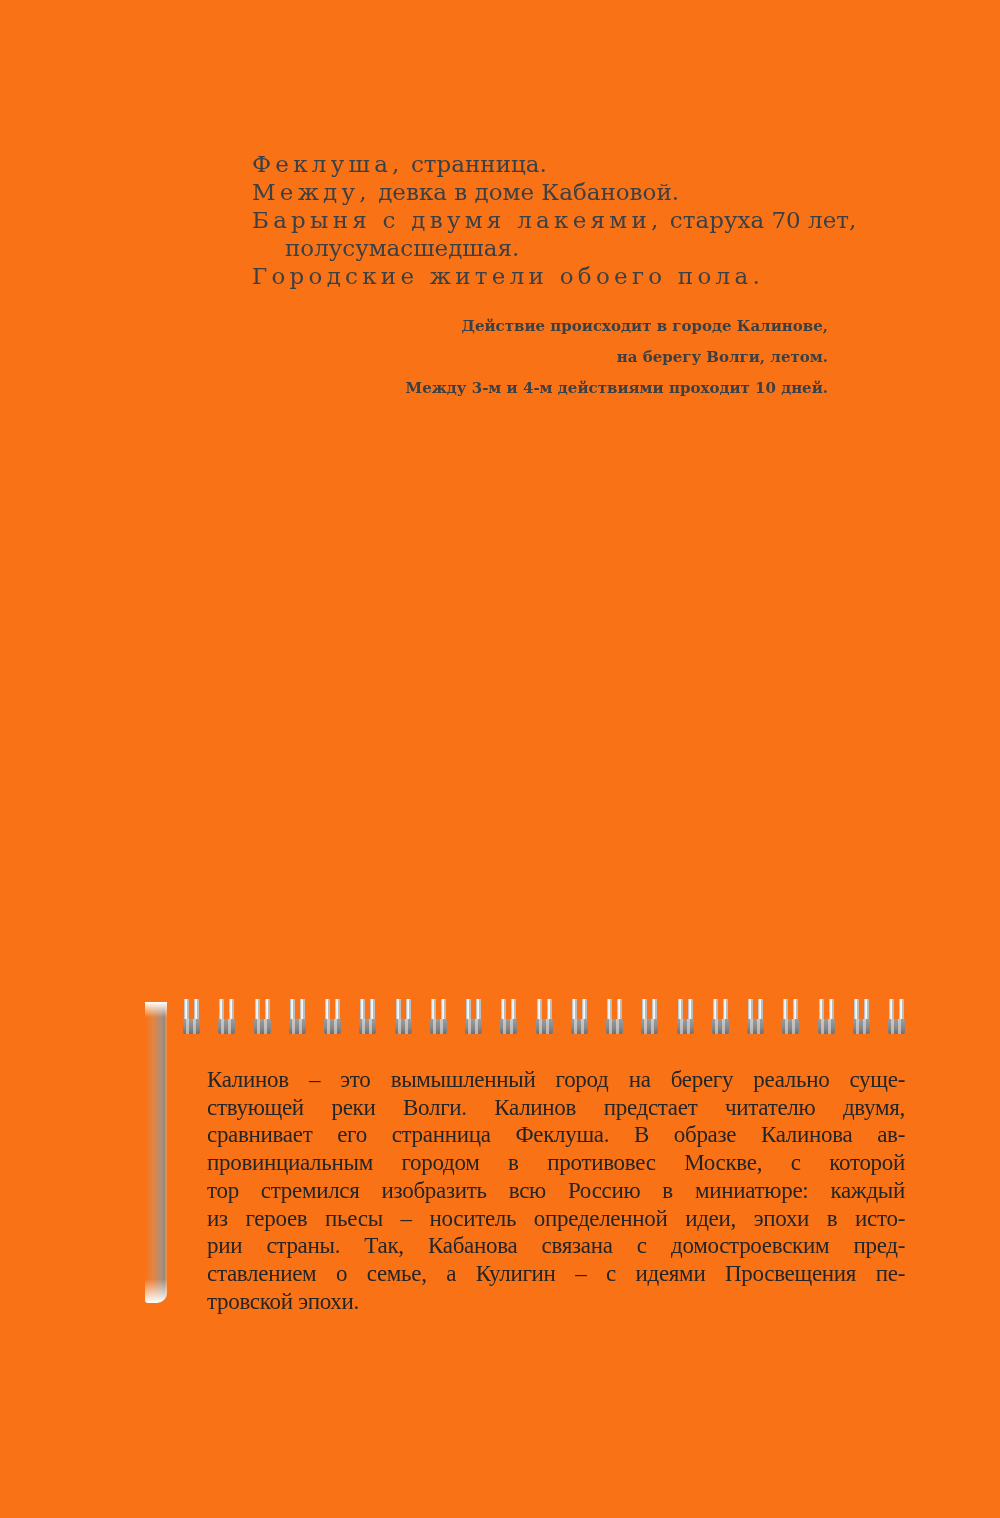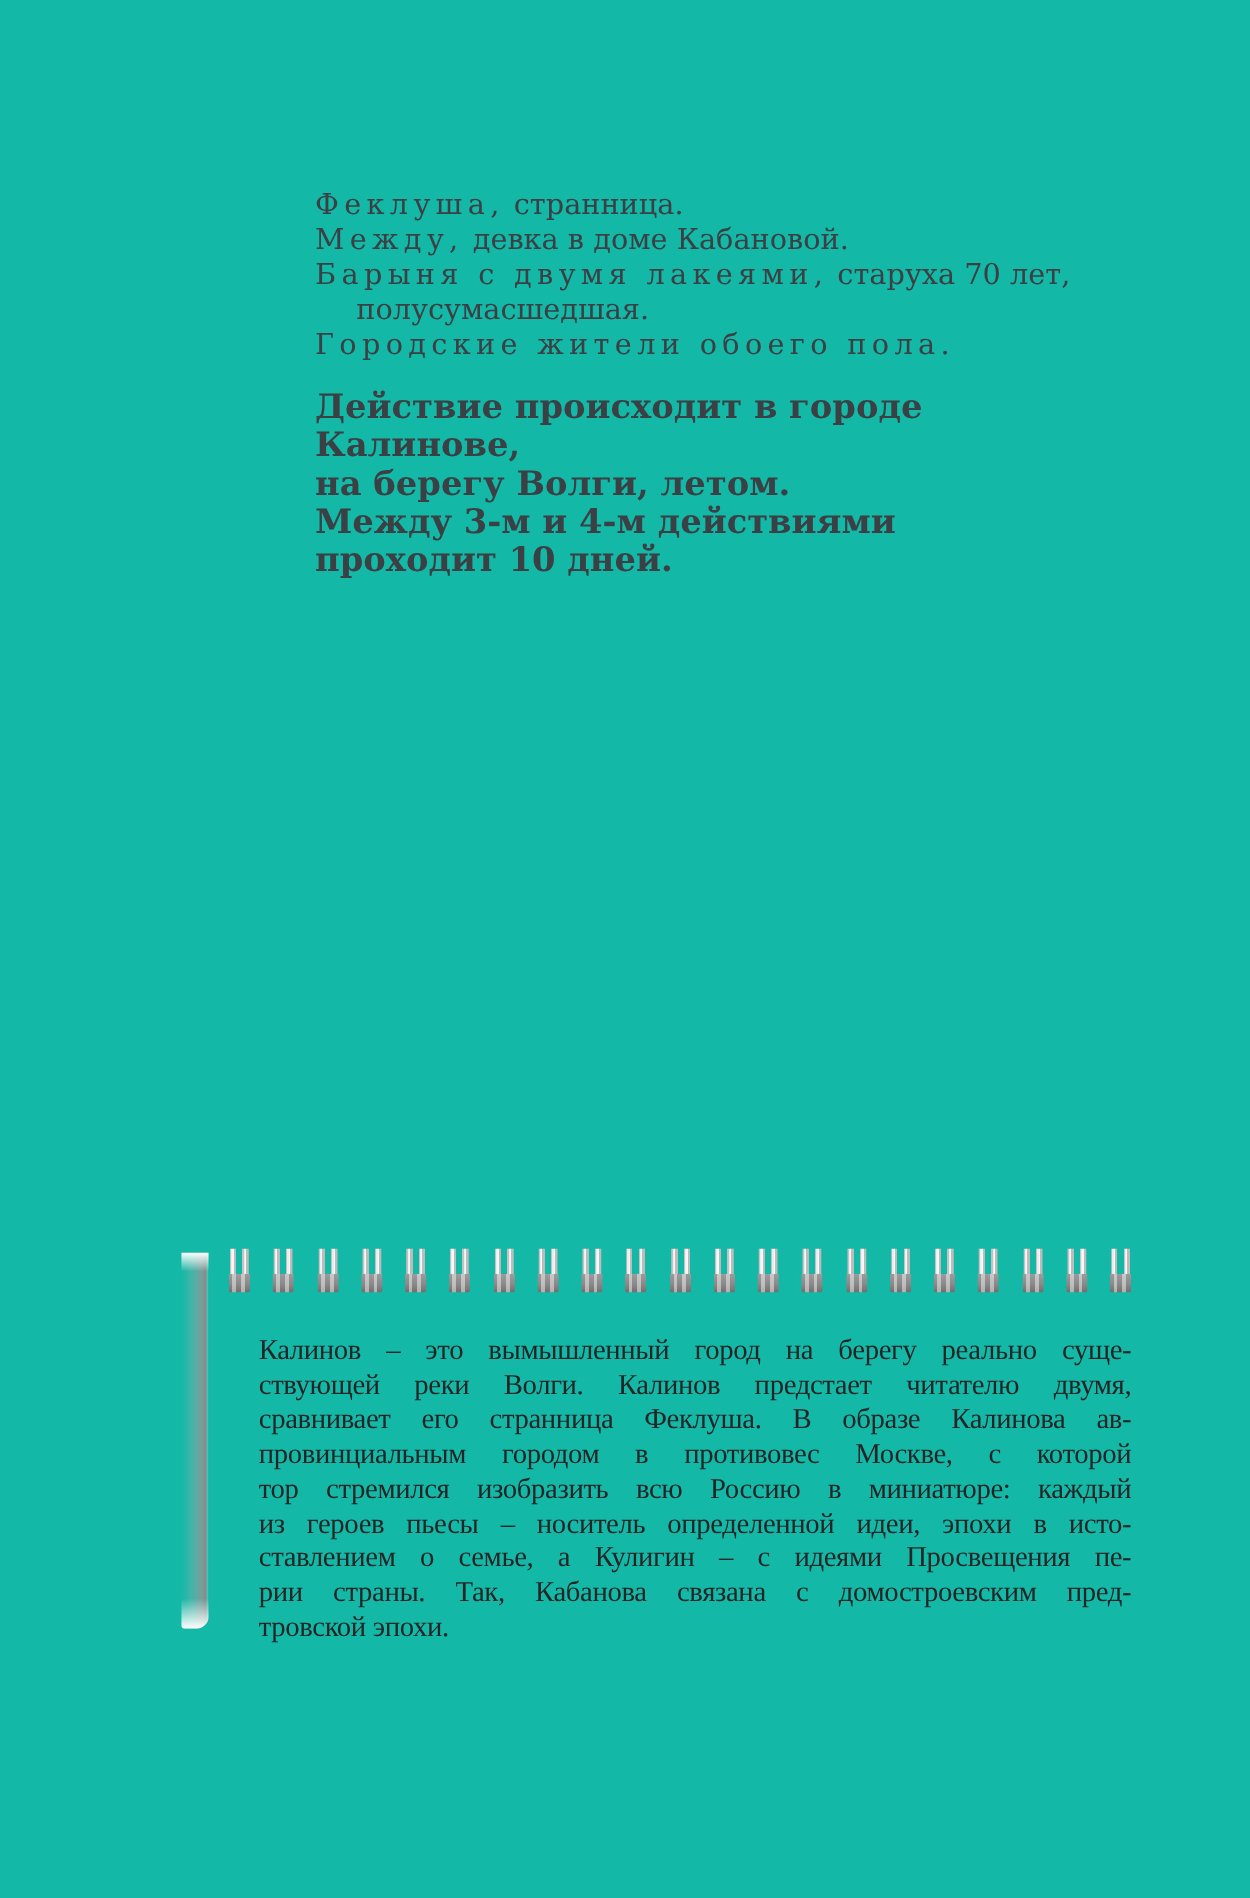--- a/index.html
+++ b/index.html
@@ -1,20 +1,20 @@
 <!DOCTYPE html>
 <html><head>
 <meta charset="utf-8">
 <style>
   html, body { margin: 0; padding: 0; background: #ffffff; }
   .page {
     position: relative;
     width: 1000px;
     height: 1518px;
-    background: #14b8a6;
+    background: #f97316;
     overflow: hidden;
     font-family: "DejaVu Serif", serif;
   }
 
   
   .cast-block {
     position: absolute;
     left: 252px;
     top: 150px;
     width: 600px;
@@ -25,23 +25,23 @@
   .cast-line { white-space: nowrap; }
   .cast-line .name { letter-spacing: 0.185em; }
   .cast-line.indented { padding-left: 33px; }
 
   
   .scene-note {
     position: absolute;
     left: 252px;
     top: 311px;
     width: 576px;
-    text-align: left;
+    text-align: right;
     font-weight: bold;
-    font-size: 27px;
+    font-size: 15px;
     line-height: 30.8px;
     color: #3b4045;
   }
 
   
   .page-edge-shadow {
     position: absolute;
     left: 145px;
     top: 1002px;
     width: 22px;
@@ -150,18 +150,18 @@
       <div class="staple"></div>
     </div>
 
   <div class="annotation-text">
     <div class="jline">Калинов – это вымышленный город на берегу реально суще-</div>
     <div class="jline">ствующей реки Волги. Калинов предстает читателю двумя,</div>
     <div class="jline">сравнивает его странница Феклуша. В образе Калинова ав-</div>
     <div class="jline">провинциальным городом в противовес Москве, с которой</div>
     <div class="jline">тор стремился изобразить всю Россию в миниатюре: каждый</div>
     <div class="jline">из героев пьесы – носитель определенной идеи, эпохи в исто-</div>
+    <div class="jline">рии страны. Так, Кабанова связана с домостроевским пред-</div>
     <div class="jline">ставлением о семье, а Кулигин – с идеями Просвещения пе-</div>
-    <div class="jline">рии страны. Так, Кабанова связана с домостроевским пред-</div>
     <div class="jline final">тровской эпохи.</div>
   </div>
 
 </div>
 
 </body></html>

